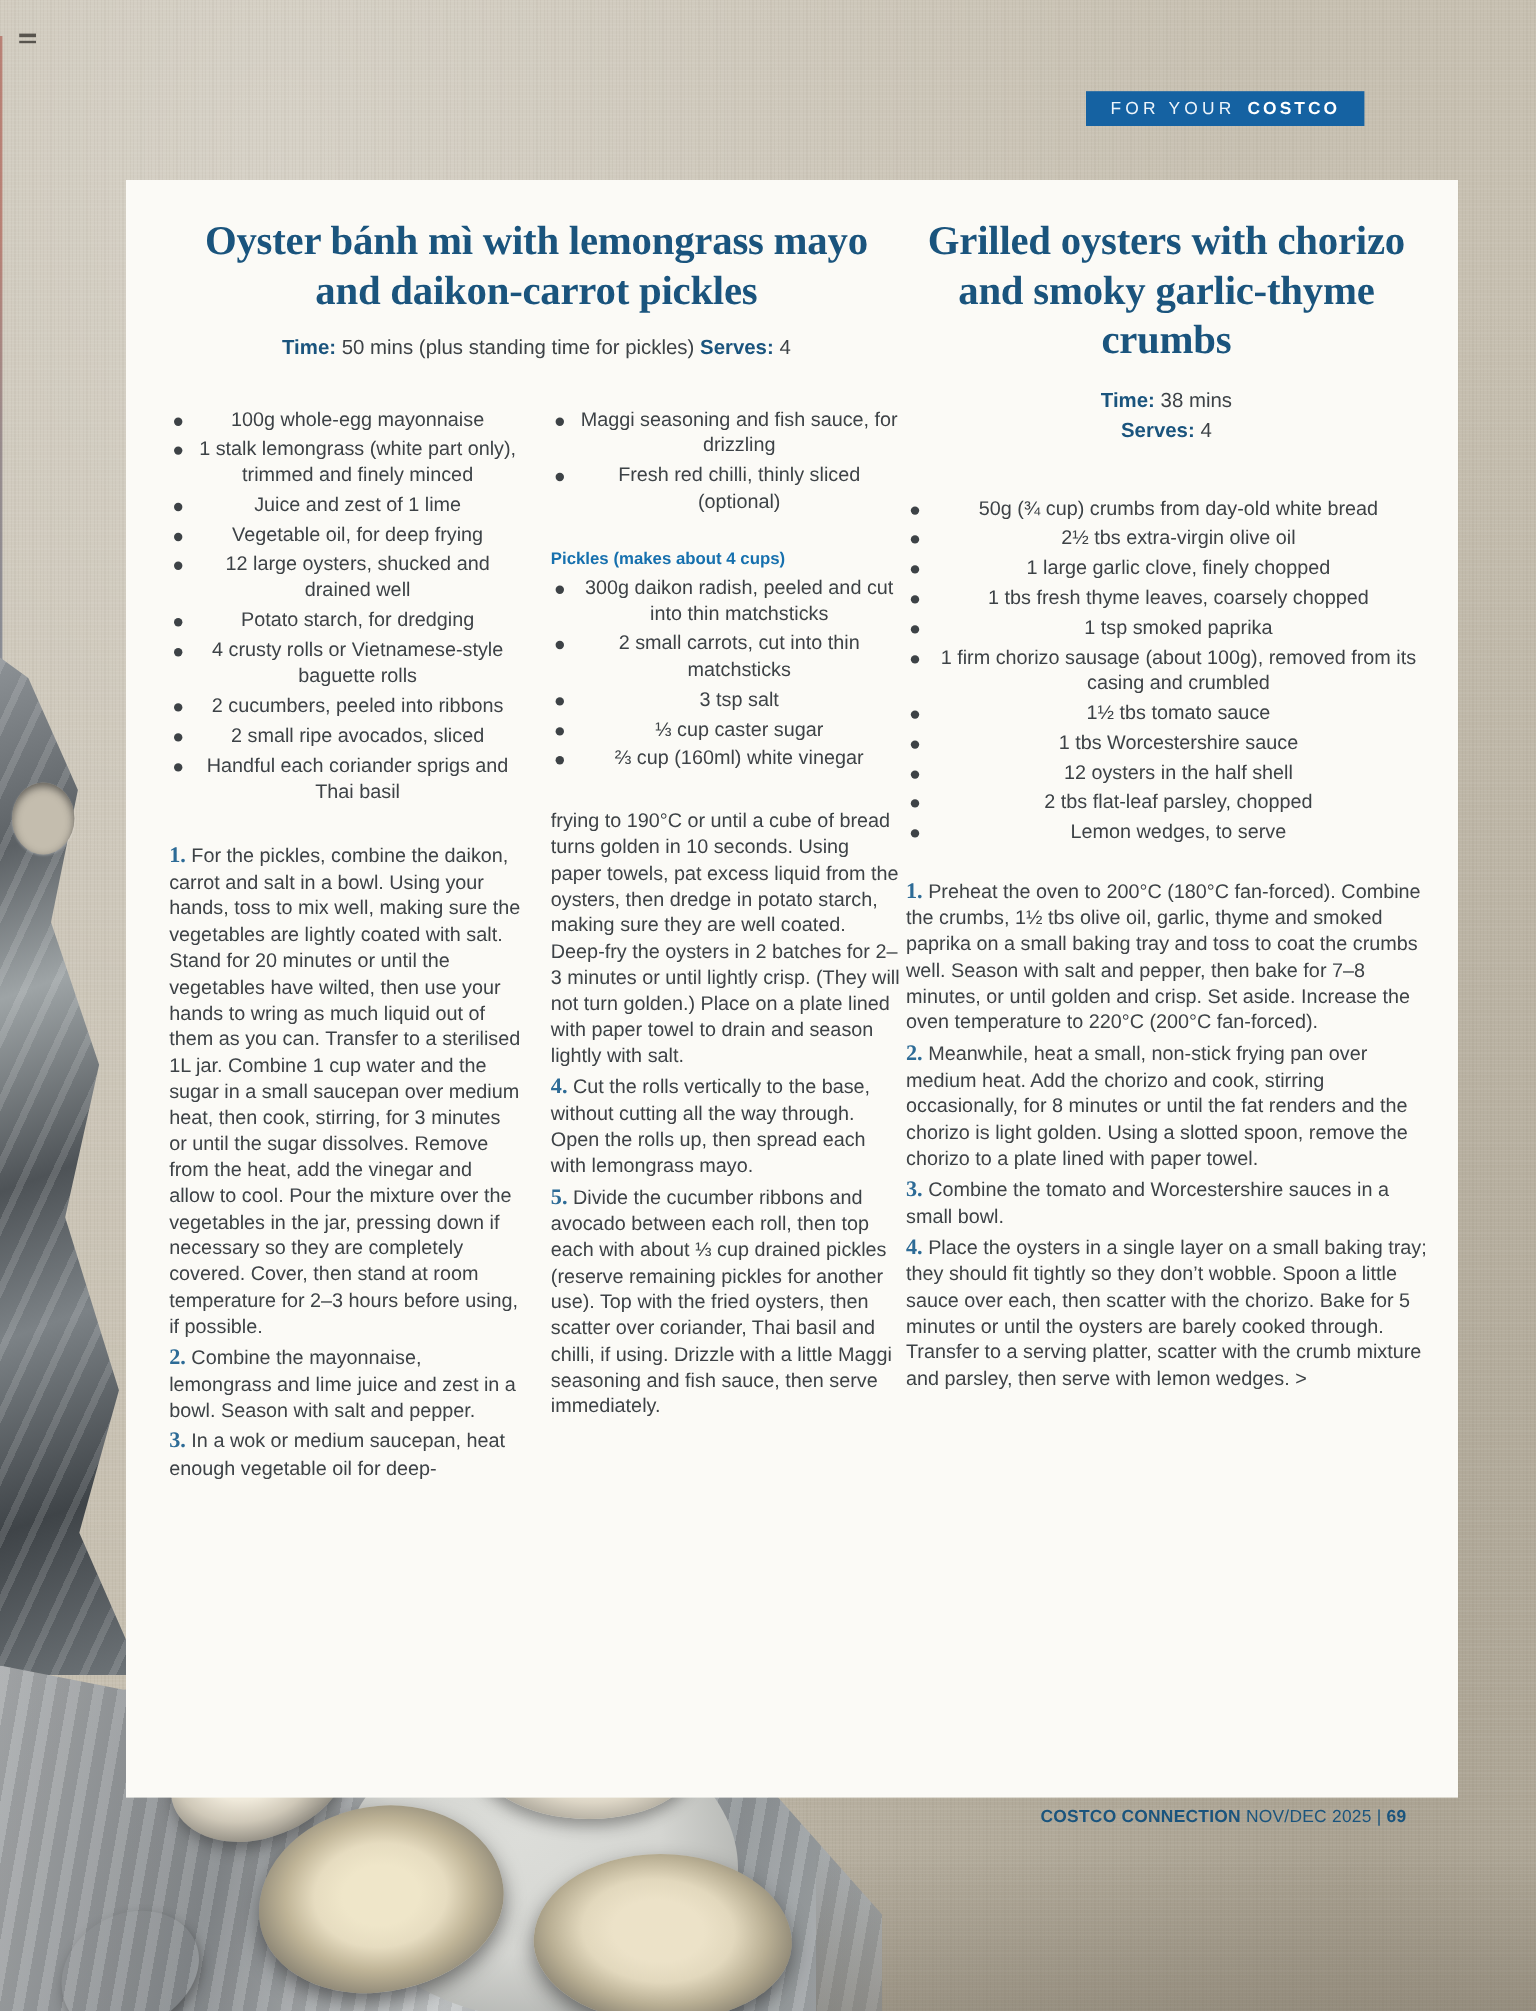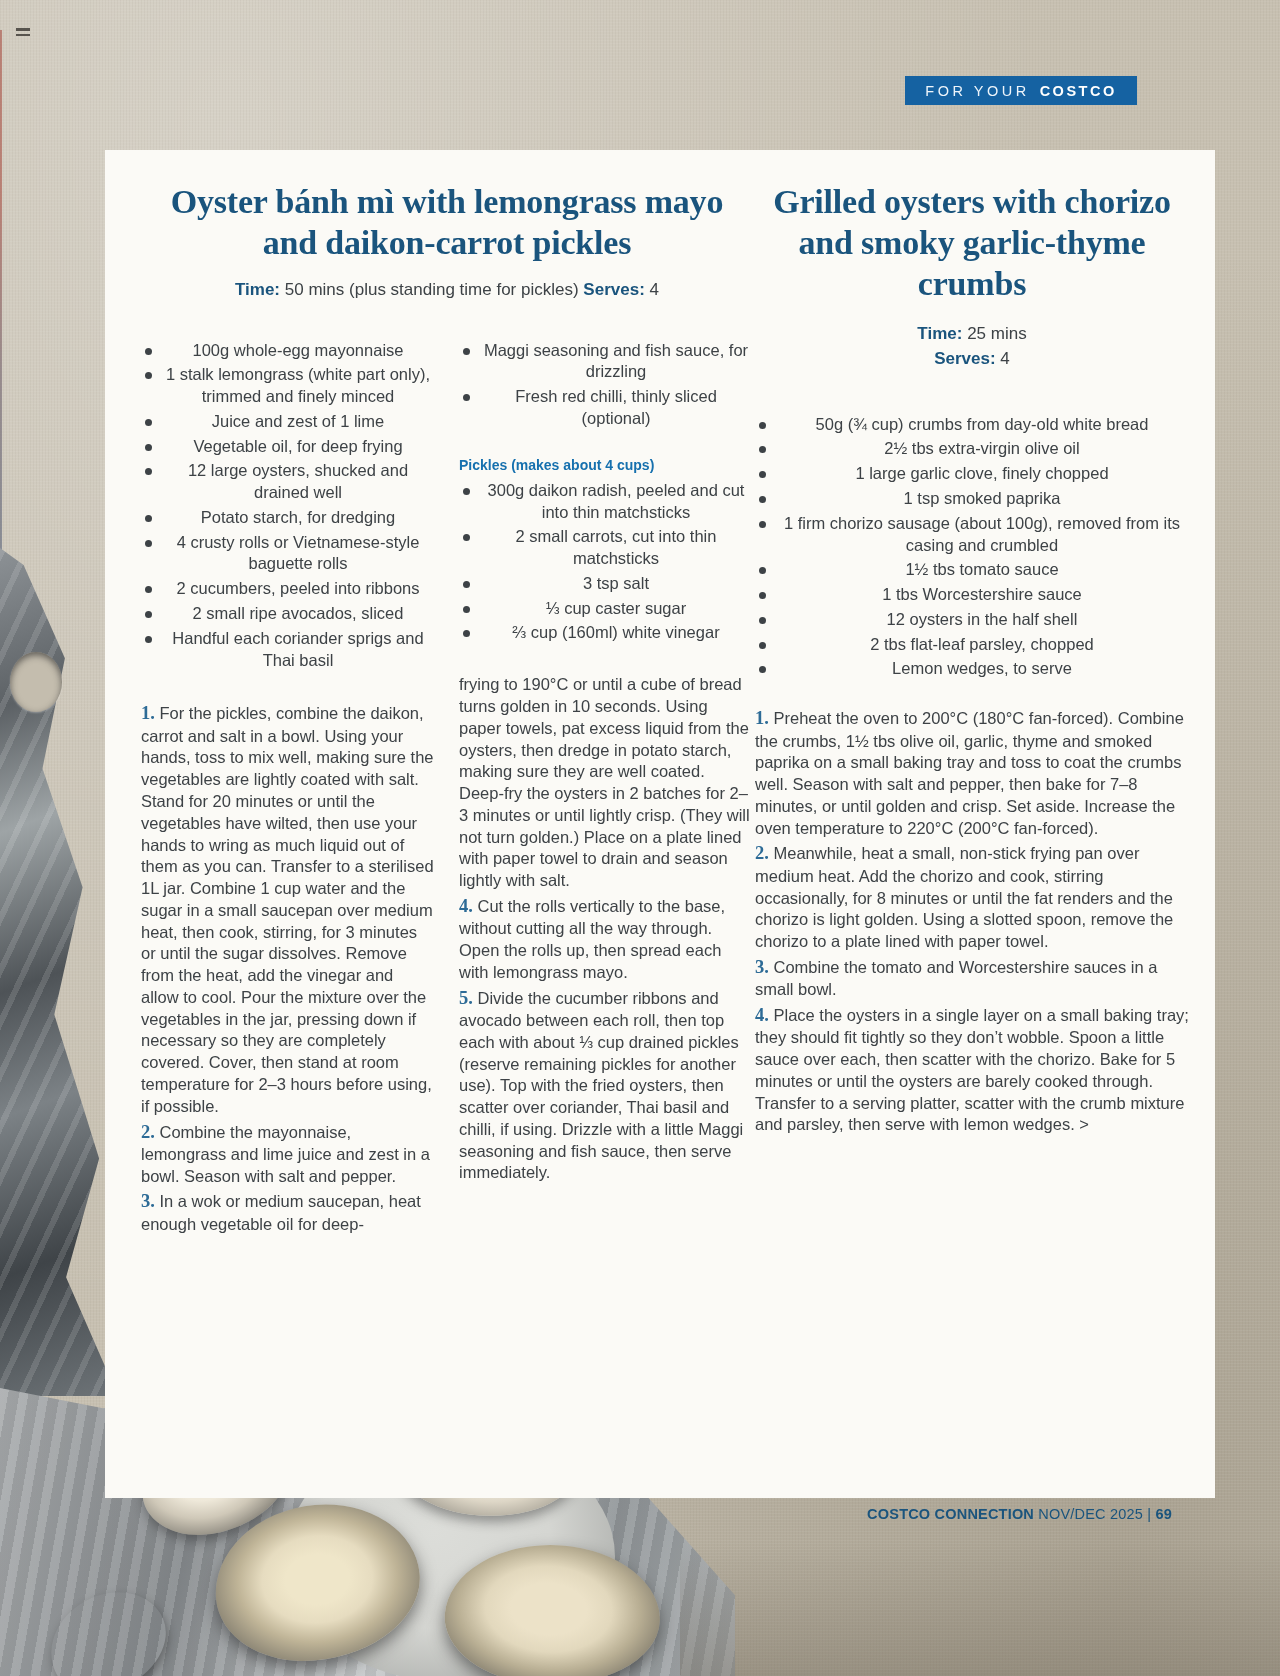--- a/index.html
+++ b/index.html
@@ -211,30 +211,31 @@
               <p class="step"><span class="step-num">5.</span> <span>Divide the cucumber ribbons and avocado between each roll, then top each with about ⅓ cup drained pickles (reserve remaining pickles for another use). Top with the fried oysters, then scatter over coriander, Thai basil and chilli, if using. Drizzle with a little Maggi seasoning and fish sauce, then serve immediately.</span></p>
             </div>
         </div>
       </div>
     </section>
 
     <section class="recipe-right">
       <h1 class="recipe-title">Grilled oysters with chorizo and smoky garlic-thyme crumbs</h1>
       <p class="meta">
         <span class="meta-label">Time:</span>
-        <span>25 mins</span><br>
+        <span>38 mins</span><br>
         <span class="meta-label">Serves:</span>
         <span>4</span>
       </p>
 
       <ul class="ing">
 
       <li>50g (¾ cup) crumbs from day-old white bread</li>
           <li>2½ tbs extra-virgin olive oil</li>
           <li>1 large garlic clove, finely chopped</li>
+          <li>1 tbs fresh thyme leaves, coarsely chopped</li>
           <li>1 tsp smoked paprika</li>
           <li>1 firm chorizo sausage (about 100g), removed from its casing and crumbled</li>
           <li>1½ tbs tomato sauce</li>
           <li>1 tbs Worcestershire sauce</li>
           <li>12 oysters in the half shell</li>
           <li>2 tbs flat-leaf parsley, chopped</li>
           <li>Lemon wedges, to serve</li>
         </ul>
 
       <div class="steps">

